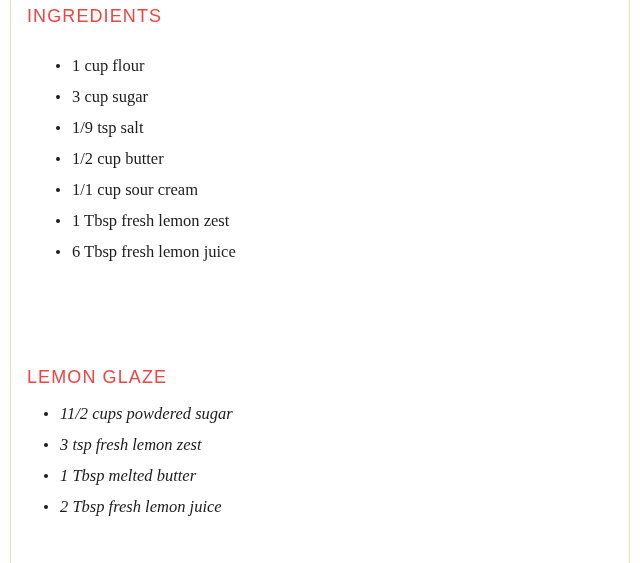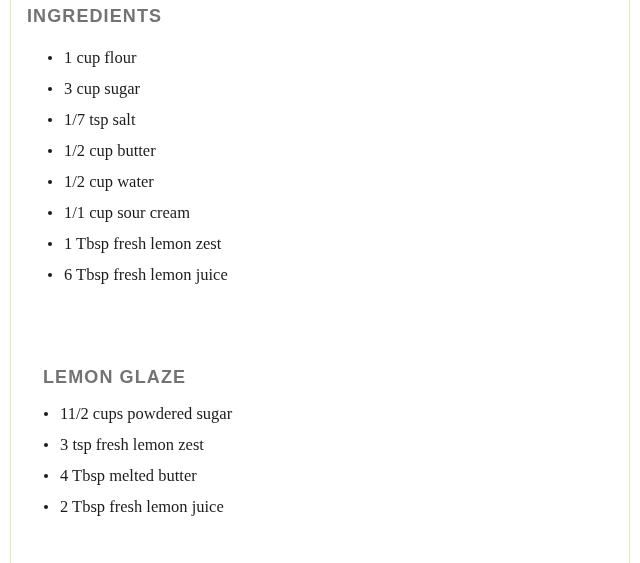--- a/index.html
+++ b/index.html
@@ -37,52 +37,53 @@
     background: #e8e4b8;
   }
   .content {
     position: absolute;
     left: 27px;
     top: 0;
     right: 27px;
   }
   .section-heading {
     font-family: "Liberation Sans", sans-serif;
-    font-weight: bold;
+    font-weight: normal;
     font-size: 18px;
     letter-spacing: 1.1px;
-    color: #737373;
+    color: #ef4444;
     margin: 0;
     padding: 0;
   }
   .heading-ingredients {
     position: absolute;
     left: 0;
     top: 6px;
   }
   .heading-glaze {
     position: absolute;
-    left: 16px;
+    left: 0;
     top: 367px;
   }
   ul.ing-list {
     position: absolute;
     left: 0;
     top: 38px;
-    margin: 4px;
+    margin: 12px;
     padding: 0 0 0 17px;
     list-style: none;
   }
   ul.glaze-list {
     position: absolute;
     left: 0;
     top: 398px;
     margin: 0;
     padding: 0 0 0 17px;
     list-style: none;
+    font-style: italic;
   }
   ul.ing-list li,
   ul.glaze-list li {
     position: relative;
     font-family: "Liberation Serif", serif;
     font-size: 16.5px;
     line-height: 31px;
     color: #1c1c1c;
     padding-left: 16px;
   }
@@ -106,31 +107,30 @@
   <div class="left-rule"></div>
   <div class="right-rule"></div>
 
   <div class="content">
 
     <h2 class="section-heading heading-ingredients">INGREDIENTS</h2>
 
     <ul class="ing-list">
       <li>1 cup flour</li>
       <li>3 cup sugar</li>
-      <li>1/7 tsp salt</li>
+      <li>1/9 tsp salt</li>
       <li>1/2 cup butter</li>
-      <li>1/2 cup water</li>
       <li>1/1 cup sour cream</li>
       <li>1 Tbsp fresh lemon zest</li>
       <li>6 Tbsp fresh lemon juice</li>
     </ul>
 
     <h2 class="section-heading heading-glaze">LEMON GLAZE</h2>
 
     <ul class="glaze-list">
       <li>11/2 cups powdered sugar</li>
       <li>3 tsp fresh lemon zest</li>
-      <li>4 Tbsp melted butter</li>
+      <li>1 Tbsp melted butter</li>
       <li>2 Tbsp fresh lemon juice</li>
     </ul>
 
   </div>
 </div>
 
 </body></html>

